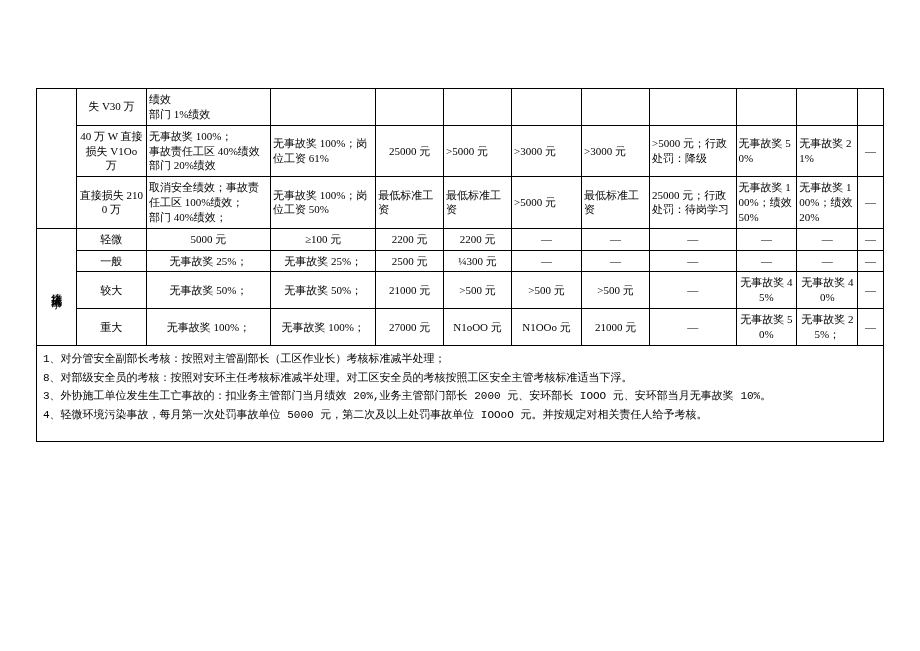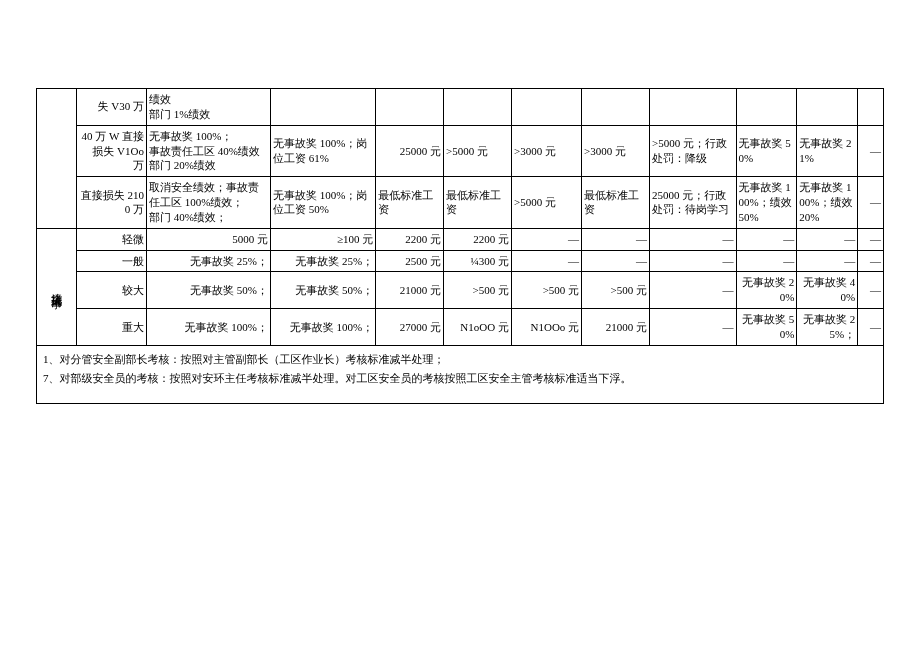--- a/index.html
+++ b/index.html
@@ -1,21 +1,21 @@
 <!DOCTYPE html>
 <html><head>
   <meta charset="utf-8">
   <style>
     * { box-sizing: border-box; margin: 0; padding: 0; }
     body { background: #fff; font-family: "SimSun", "宋体", serif; font-size: 11px; color: #000; padding: 88px 36px 0 36px; width: 920px; }
     table { border-collapse: collapse; width: 100%; table-layout: fixed; }
     td { border: 1px solid #000; padding: 3px 2px; vertical-align: middle; text-align: left; line-height: 1.35; word-break: break-all; }
     .vtext { writing-mode: vertical-rl; text-align: center; letter-spacing: 1px; margin: 0 auto; }
-    .cell-center { text-align: right; }
-    .notes { border: 1px solid #000; border-top: none; padding: 4px 18px 16px 6px; line-height: 1.7; }
+    .cell-center { text-align: center; }
+    .notes { border: 1px solid #000; border-top: none; padding: 4px 18px 16px 6px; line-height: 1.7; font-family: Liberation Mono, monospace; }
     .c1 { width: 34px; }
     .c2 { width: 60px; }
     .c3 { width: 106px; }
     .c4 { width: 90px; }
     .c5 { width: 58px; }
     .c6 { width: 58px; }
     .c7 { width: 60px; }
     .c8 { width: 58px; }
     .c9 { width: 74px; }
     .c10 { width: 52px; }
@@ -118,21 +118,21 @@
   </tr>
   <tr>
     <td class="cell-center">较大</td>
     <td class="cell-center">无事故奖 50%；</td>
     <td class="cell-center">无事故奖 50%；</td>
     <td class="cell-center">21000 元</td>
     <td class="cell-center">&gt;500 元</td>
     <td class="cell-center">&gt;500 元</td>
     <td class="cell-center">&gt;500 元</td>
     <td class="cell-center">—</td>
-    <td class="cell-center">无事故奖 20%</td>
+    <td class="cell-center">无事故奖 45%</td>
     <td class="cell-center">无事故奖 40%</td>
     <td class="cell-center">—</td>
   </tr>
   <tr>
     <td class="cell-center">重大</td>
     <td class="cell-center">无事故奖 100%；</td>
     <td class="cell-center">无事故奖 100%；</td>
     <td class="cell-center">27000 元</td>
     <td class="cell-center">N1oOO 元</td>
     <td class="cell-center">N1OOo 元</td>
@@ -140,14 +140,16 @@
     <td class="cell-center">—</td>
     <td class="cell-center">无事故奖 50%</td>
     <td class="cell-center">无事故奖 25%；</td>
     <td class="cell-center">—</td>
   </tr>
 </tbody>
   </table>
 
 <div class="notes">
   <div>1、对分管安全副部长考核：按照对主管副部长（工区作业长）考核标准减半处理；</div>
-  <div>7、对部级安全员的考核：按照对安环主任考核标准减半处理。对工区安全员的考核按照工区安全主管考核标准适当下浮。</div>
+  <div>8、对部级安全员的考核：按照对安环主任考核标准减半处理。对工区安全员的考核按照工区安全主管考核标准适当下浮。</div>
+  <div>3、外协施工单位发生生工亡事故的：扣业务主管部门当月绩效 20%,业务主管部门部长 2000 元、安环部长 IOOO 元、安环部当月无事故奖 10%。</div>
+  <div>4、轻微环境污染事故，每月第一次处罚事故单位 5000 元，第二次及以上处罚事故单位 IOOoO 元。并按规定对相关责任人给予考核。</div>
 </div>
 
 </body></html>

